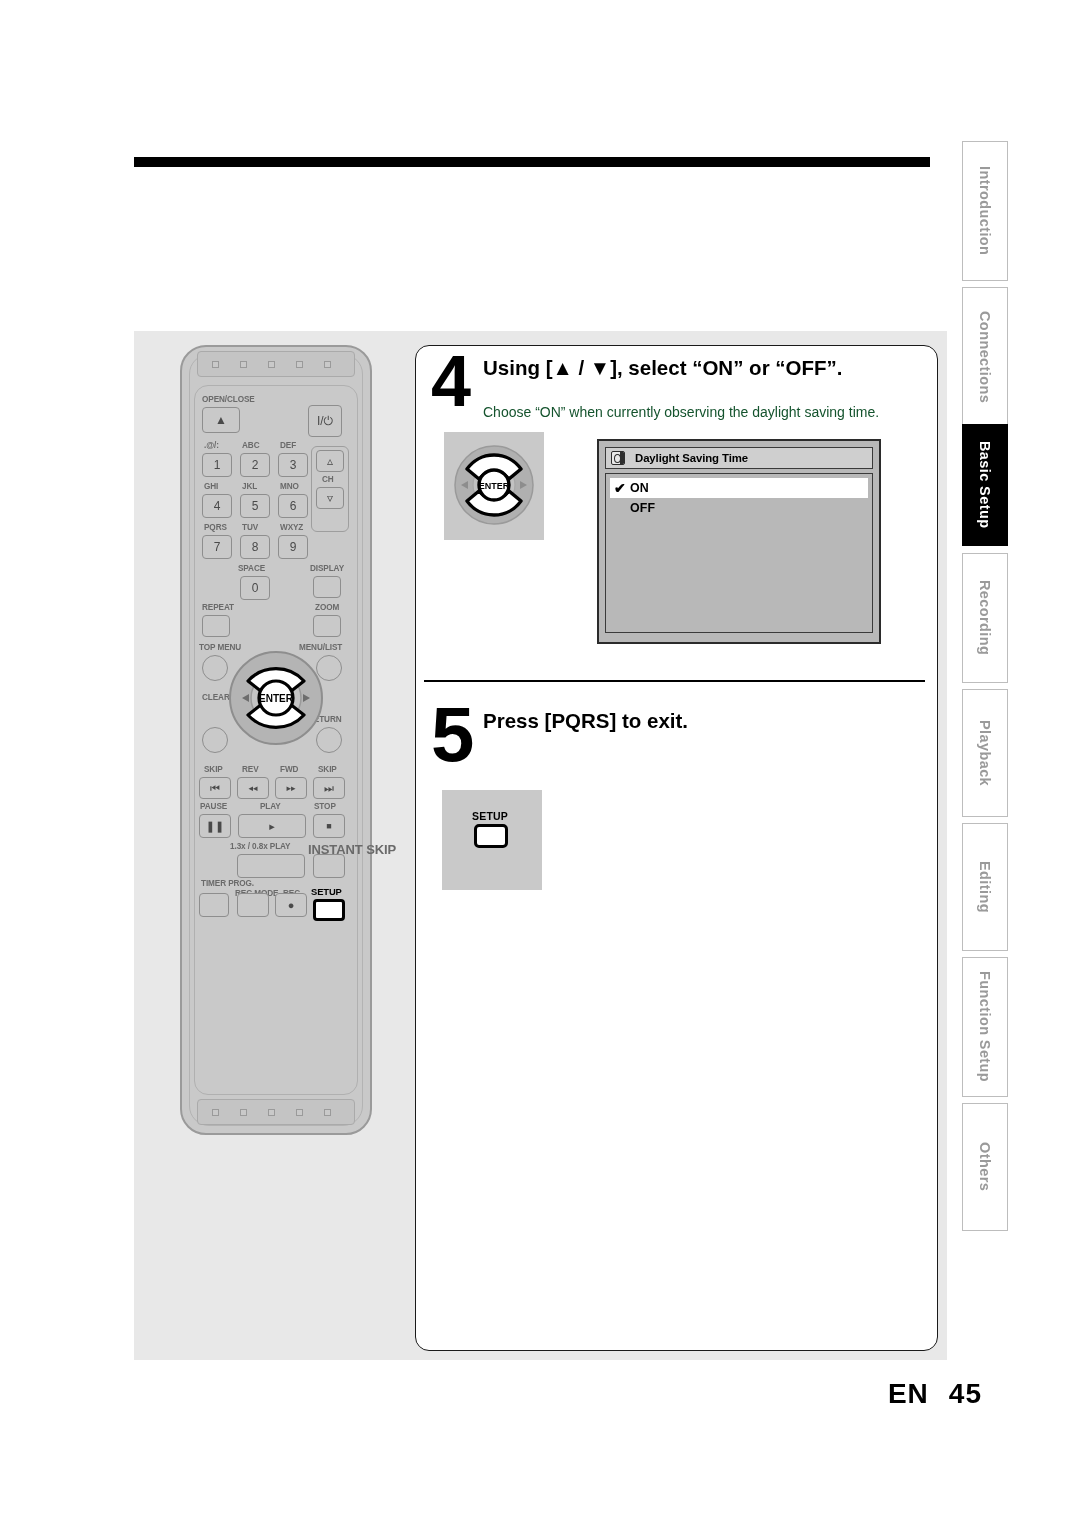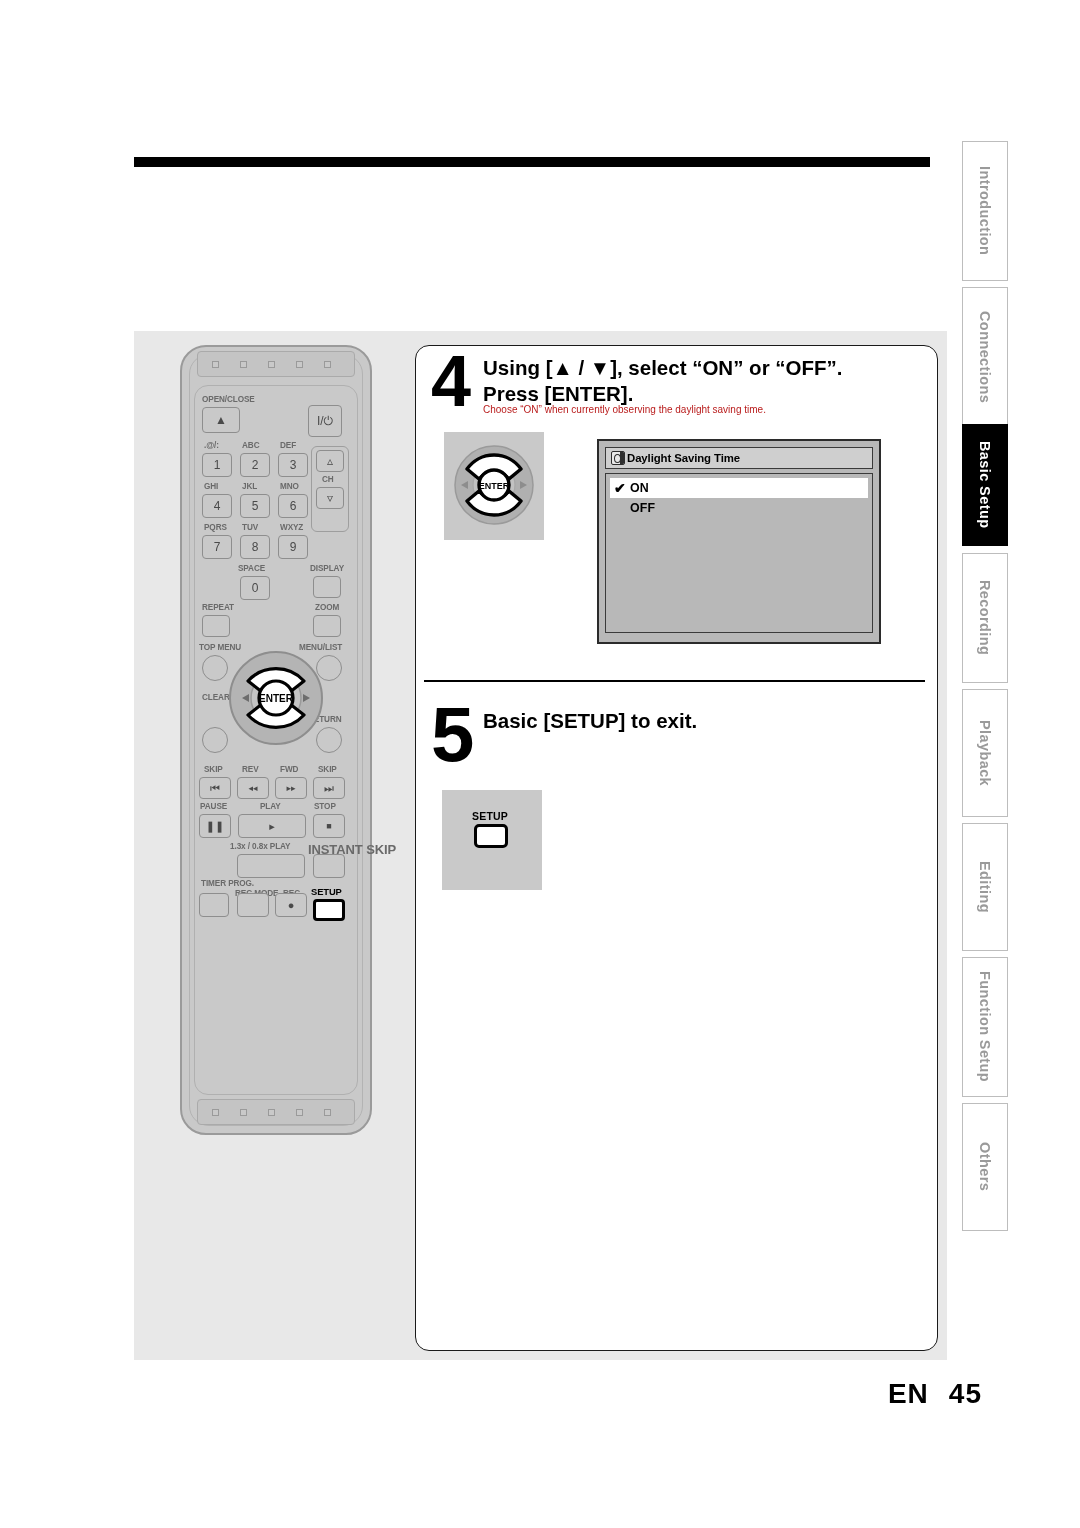--- a/index.html
+++ b/index.html
@@ -31,21 +31,21 @@
   .step{position:absolute;}
   .step-num{
     position:absolute;font-weight:bold;color:#000;line-height:.78;
     font-family:"Liberation Sans", sans-serif;letter-spacing:-2px;
   }
   .step-head{
     position:absolute;font-weight:bold;font-size:20.5px;line-height:1.28;
     color:#000;white-space:nowrap;
   }
   .step-sub{
-    position:absolute;font-size:10px;line-height:1.3;color:#b91c1c;white-space:nowrap;
+    position:absolute;font-size:14px;line-height:1.3;color:#14532d;white-space:nowrap;
   }
 
   
   #step4{left:415px;top:345px;width:523px;height:336px;}
   #step4 .step-num{left:16px;top:8px;font-size:72px;}
   #step4 .step-head{left:68px;top:10px;}
   #step4 .step-sub{left:68px;top:58px;}
 
   
   .divider{
@@ -78,21 +78,21 @@
   }
 
   
   .osd{
     position:absolute;left:597px;top:439px;width:284px;height:205px;
     background:#b8b8b8;border:2.2px solid #2b2b2b;box-sizing:border-box;
     padding:6px;
   }
   .osd-title{
     height:22px;background:#cfcfcf;border:1.6px solid #3a3a3a;box-sizing:border-box;
-    display:flex;align-items:center;gap:2px;padding:0 5px;
+    display:flex;align-items:center;gap:10px;padding:0 5px;
   }
   .osd-title-text{font-size:11.4px;font-weight:bold;color:#000;letter-spacing:-.1px;}
   .clock-icon{
     width:14px;height:14px;flex:0 0 auto;position:relative;
     background:#e9e9e9;border:1.2px solid #2e2e2e;box-sizing:border-box;
     border-radius:2px;overflow:hidden;
   }
   .clock-icon:after{
     content:"";position:absolute;right:0;top:0;bottom:0;width:4px;background:#2e2e2e;
   }
@@ -343,21 +343,20 @@
   <div class="kl kl-setup" style="left:131px;top:541px">SETUP</div>
   <div class="k k-setup" style="left:133px;top:554px;width:32px;height:22px"></div>
 </div>
 
 <div class="steps-box"></div>
 
 <div class="step" id="step4">
   <div class="step-num">4</div>
   <div class="step-head">
     <div>Using [▲ / ▼], select “ON” or “OFF”.</div>
-    <div>Press [ENTER].</div>
   </div>
   <div class="step-sub">Choose “ON” when currently observing the daylight saving time.</div>
 </div>
 
 <div class="fig-swatch" id="dpad-swatch"></div>
 <div class="dpad-wrap">
   <svg viewBox="0 0 84 96" width="84" height="96" aria-hidden="true">
     <circle cx="42" cy="48" r="39" fill="#b0b0b0" stroke="#9a9a9a" stroke-width="1.5"></circle>
     <circle cx="42" cy="48" r="21" fill="#c2c2c2" stroke="#a8a8a8" stroke-width="1.2"></circle>
     <path d="M15 32 A33 33 0 0 1 69 32 L57 42 A19 19 0 0 0 27 42 Z" fill="#fff" stroke="#000" stroke-width="3.4" stroke-linejoin="round"></path>
@@ -385,21 +384,21 @@
       <span class="osd-check"></span>
       <span class="osd-label">OFF</span>
     </div>
   </div>
 </div>
 
 <div class="divider"></div>
 
 <div class="step" id="step5">
   <div class="step-num">5</div>
-  <div class="step-head">Basic [SETUP] to exit.</div>
+  <div class="step-head">Press [PQRS] to exit.</div>
 </div>
 
 <div class="fig-swatch" id="setup-swatch"></div>
 <div class="setup-key-label">SETUP</div>
 <div class="setup-key-box"></div>
 
 <div class="tabs">
   <div class="tab" style="top:0px;height:140px">
       <span>Introduction</span>
     </div>

